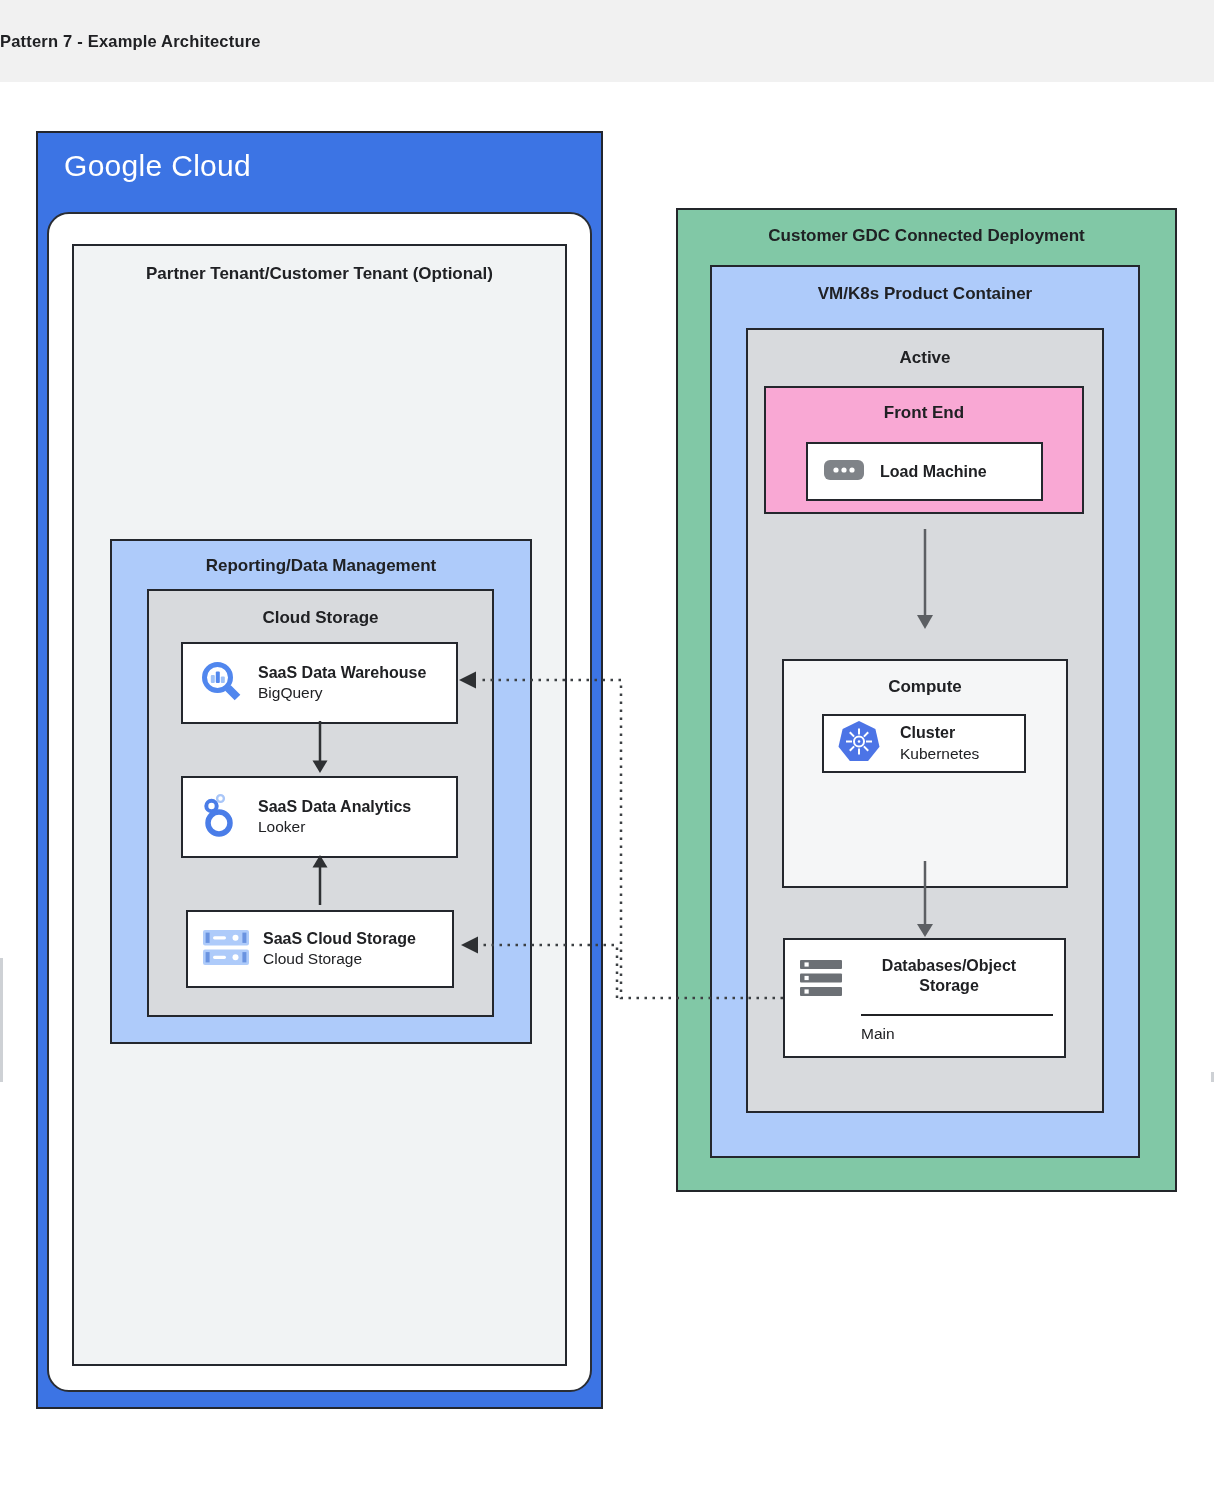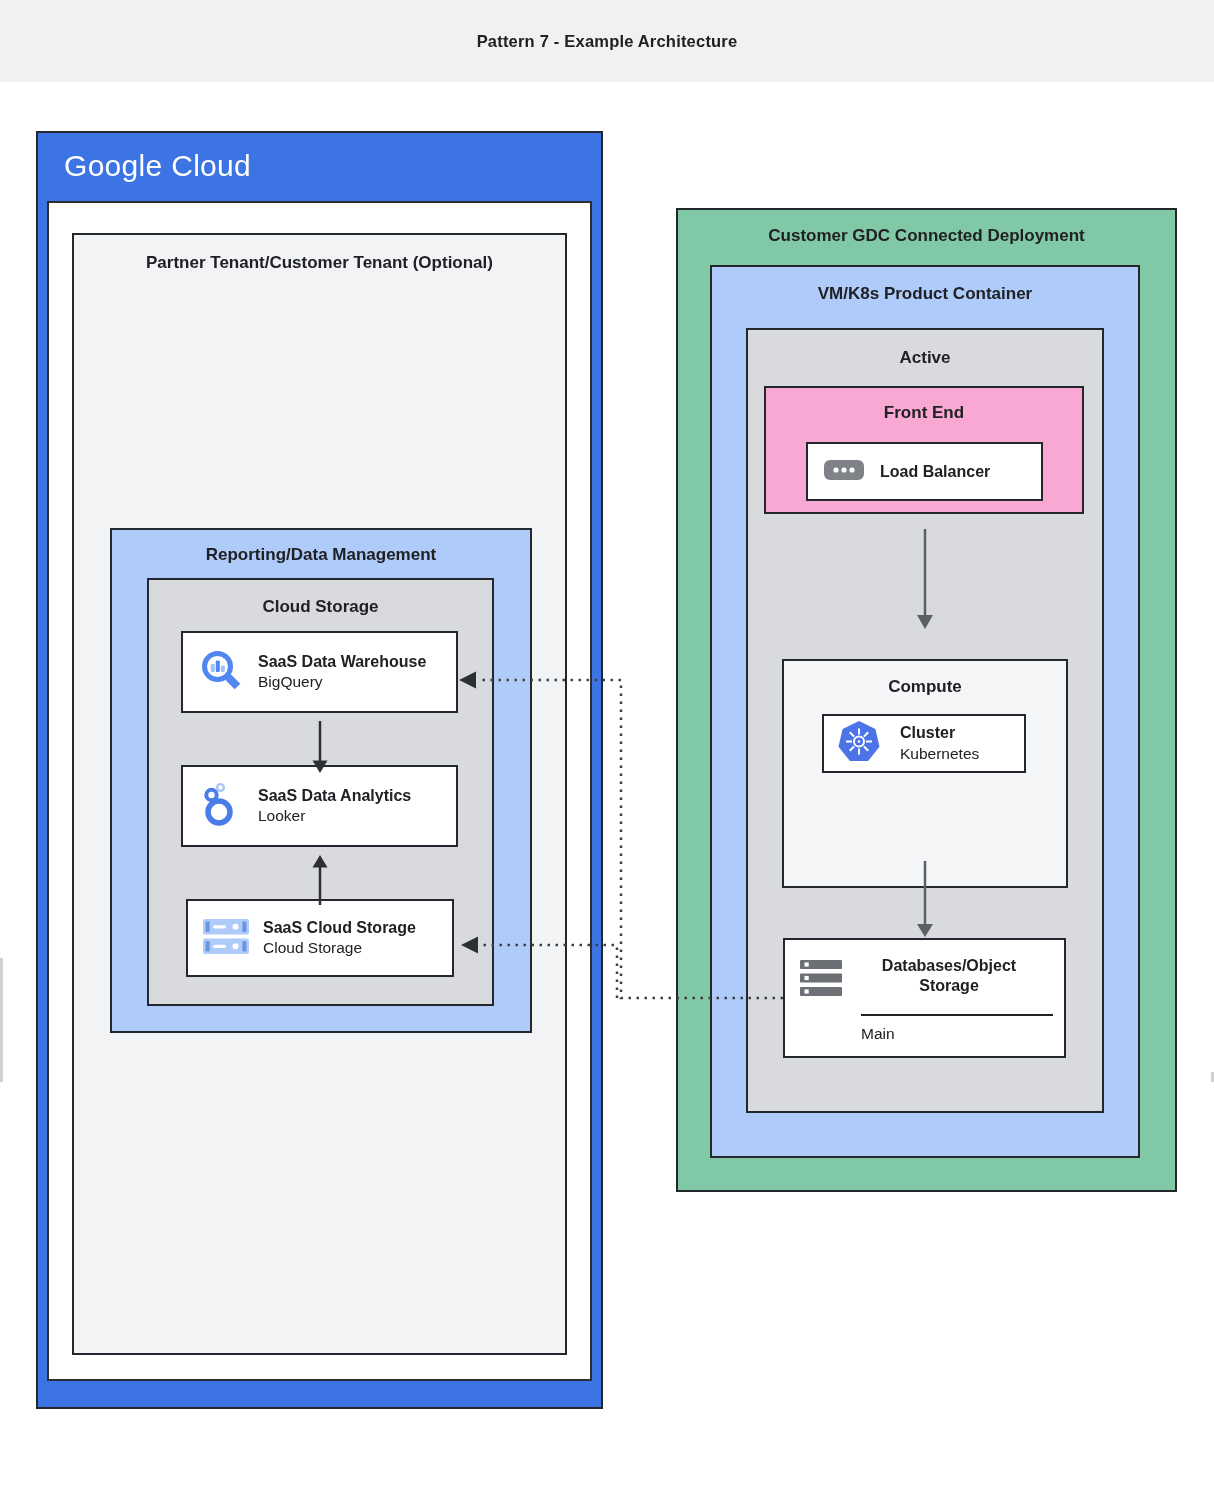--- a/index.html
+++ b/index.html
@@ -1,26 +1,26 @@
 <!DOCTYPE html>
 <html><head>
 <meta charset="utf-8">
 <style>
   html,body{margin:0;padding:0;background:#fff;}
   .canvas{position:relative;width:1214px;height:1492px;background:#ffffff;
     font-family:"Liberation Sans","DejaVu Sans",sans-serif;color:#202124;overflow:hidden;}
   .topbar{position:absolute;left:0;top:0;width:1214px;height:82px;background:#f1f1f1;
-    display:flex;align-items:center;justify-content:center;}
+    display:flex;align-items:center;}
   .topbar .t{font-size:16.5px;font-weight:bold;letter-spacing:.2px;}
   .box{position:absolute;box-sizing:border-box;border:2px solid #24272d;}
   .ctitle{position:absolute;left:0;width:100%;text-align:center;font-weight:bold;font-size:17px;}
   
   #gc{left:36px;top:131px;width:567px;height:1278px;background:#3c74e4;border-color:#23262e;}
   #gc-logo{position:absolute;left:26px;top:16px;color:#ffffff;font-size:30px;letter-spacing:.3px;}
-  #gc-inner{left:9px;top:68px;width:545px;height:1180px;background:#ffffff;border-color:#2a2d33;}
+  #gc-inner{left:9px;top:79px;width:545px;height:1180px;background:#ffffff;border-color:#2a2d33;border-radius:22px;}
   #partner{left:23px;top:30px;width:495px;height:1122px;background:#f1f3f4;}
   #partner>.ctitle{top:18px;}
   #reporting{left:36px;top:293px;width:422px;height:505px;background:#aecbfa;}
   #reporting>.ctitle{top:15px;}
   #cstore{left:35px;top:48px;width:347px;height:428px;background:#d8dadd;}
   #cstore>.ctitle{top:17px;}
   .card{position:absolute;background:#fff;border:2px solid #24272d;box-sizing:border-box;
     display:flex;align-items:center;padding-left:15px;}
   #card-dw{left:32px;top:51px;width:277px;height:82px;}
   #card-da{left:32px;top:185px;width:277px;height:82px;}
@@ -148,21 +148,21 @@
           <div class="ctitle">Front End</div>
           <div class="card" id="lb">
             <span class="icon">
               <svg width="40" height="20" viewBox="0 0 40 20">
                 <rect x="0" y="0" width="40" height="20" rx="6" fill="#7f8388"></rect>
                 <circle cx="12" cy="10" r="2.6" fill="#ffffff"></circle>
                 <circle cx="20" cy="10" r="2.6" fill="#ffffff"></circle>
                 <circle cx="28" cy="10" r="2.6" fill="#ffffff"></circle>
               </svg>
             </span>
-            <span class="tt">Load Balancer</span>
+            <span class="tt">Load Machine</span>
           </div>
         </div>
 
         <div class="box" id="compute">
           <div class="ctitle">Compute</div>
 
           <div class="card" id="cluster">
             <span class="icon">
               <svg width="46" height="44" viewBox="0 0 46 44">
                 <polygon points="23,1 39.4,8.9 43.5,26.7 32.1,40.9 13.9,40.9 2.5,26.7 6.6,8.9" fill="#4c74e6"></polygon>

